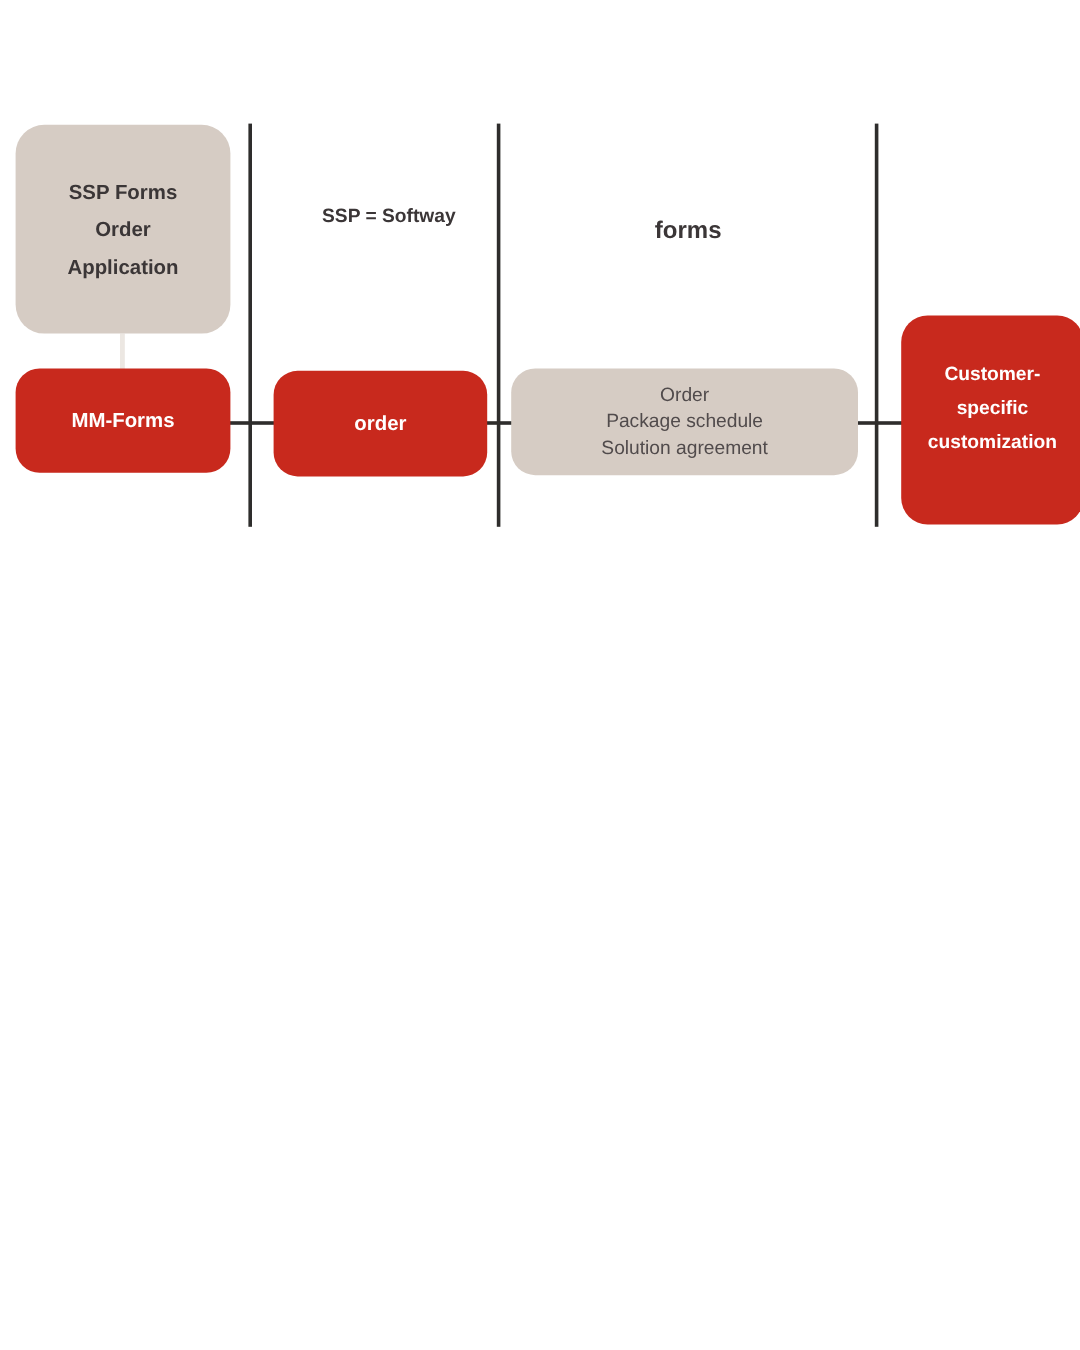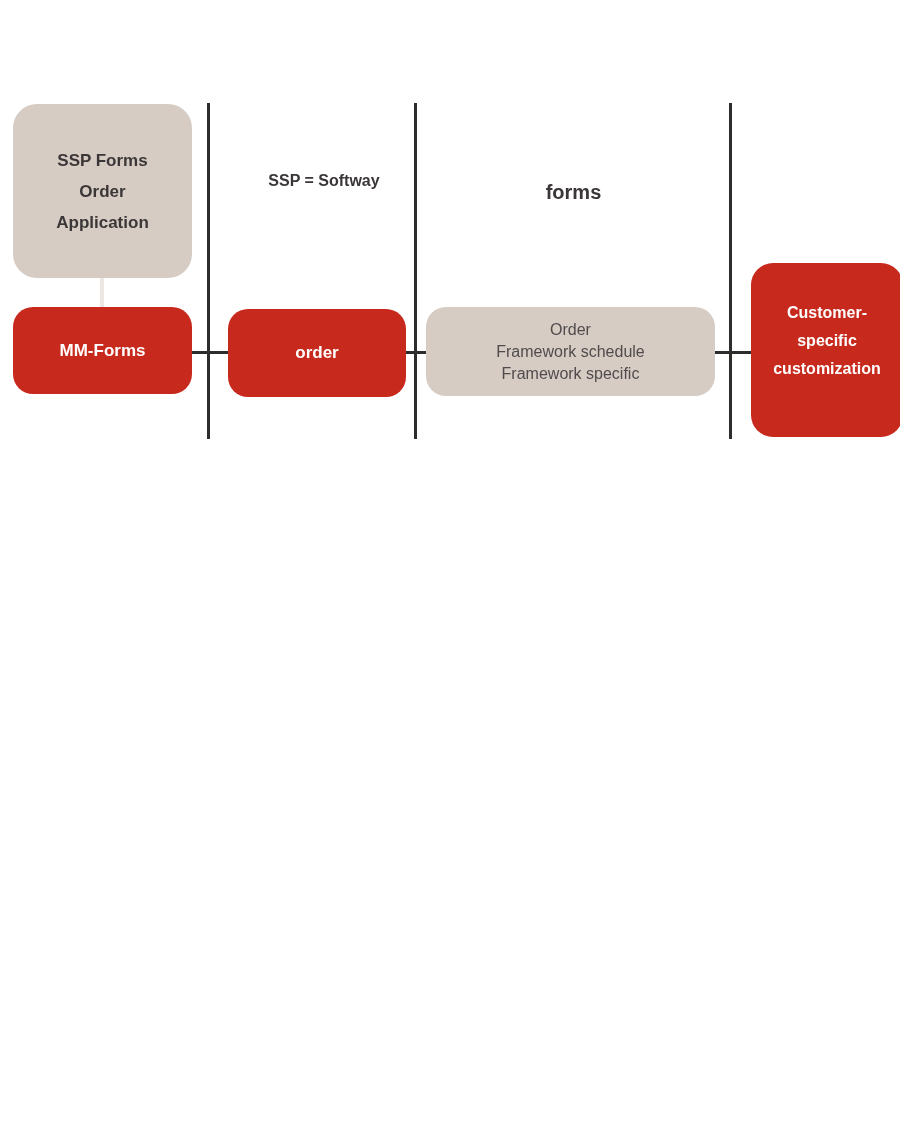--- a/index.html
+++ b/index.html
@@ -163,22 +163,22 @@
   <div class="box box-red node-mm-forms">
     <span class="tline">MM-Forms</span>
   </div>
 
   <div class="box box-red node-order">
     <span class="tline">order</span>
   </div>
 
   <div class="box box-beige node-form-types">
     <span class="tline">Order</span>
-    <span class="tline">Framework schedule</span>
-    <span class="tline">Framework specific</span>
+    <span class="tline">Package schedule</span>
+    <span class="tline">Solution agreement</span>
   </div>
 
   <div class="box box-red node-customization">
     <span class="tline">Customer-</span>
     <span class="tline">specific</span>
     <span class="tline">customization</span>
   </div>
 
   <div class="lane-label label-ssp-definition">
     <span class="tline">SSP = Softway</span>

